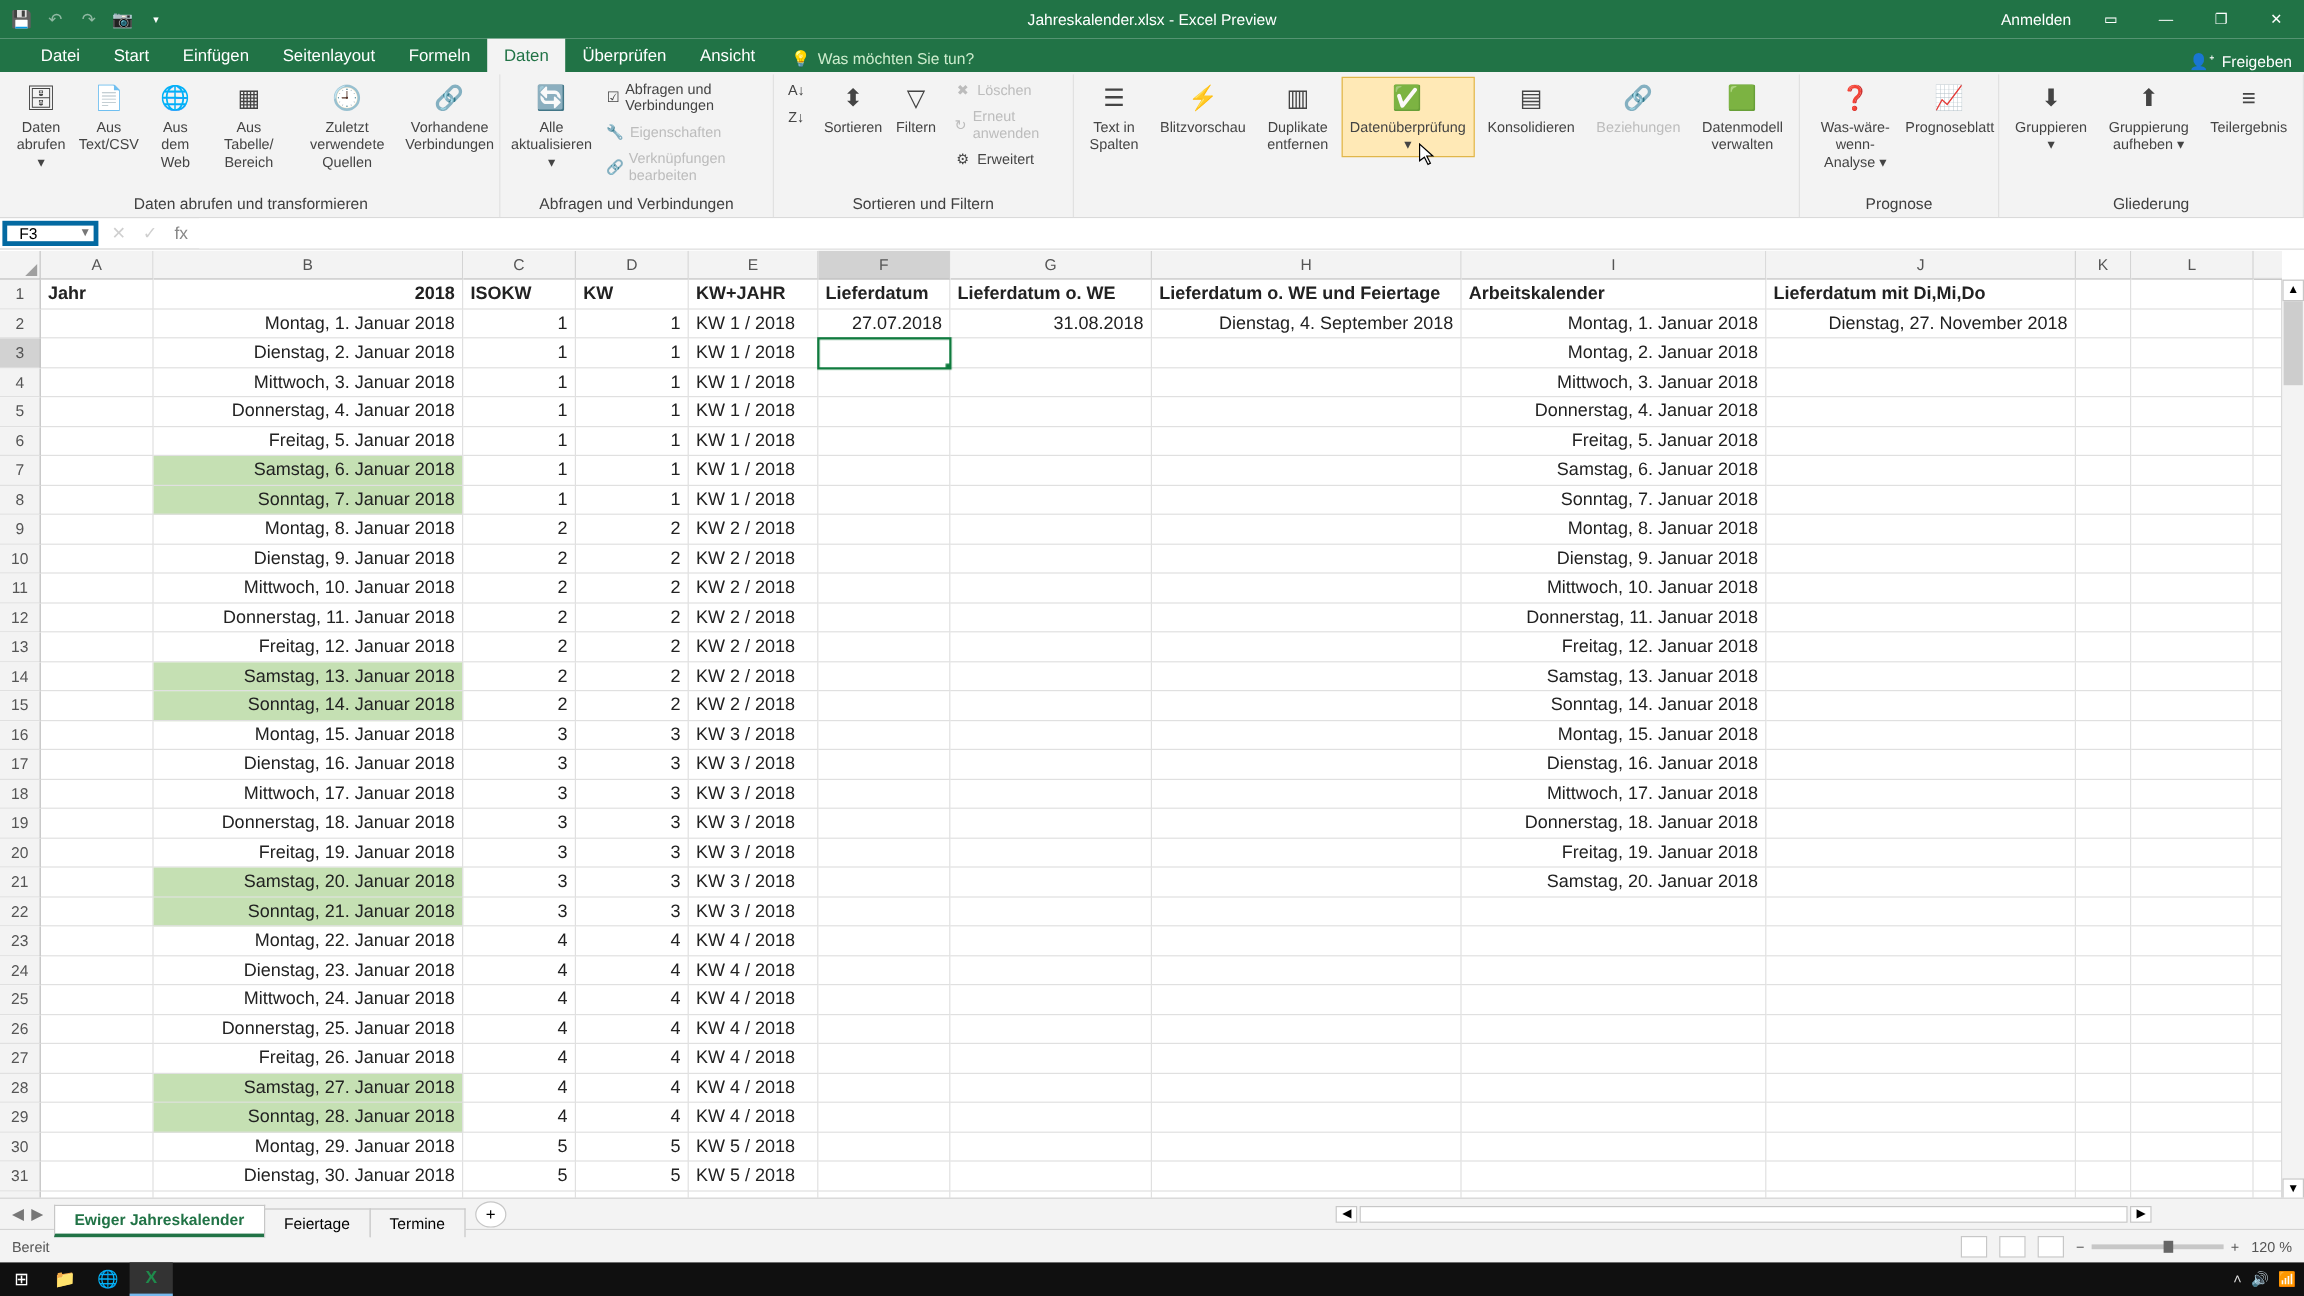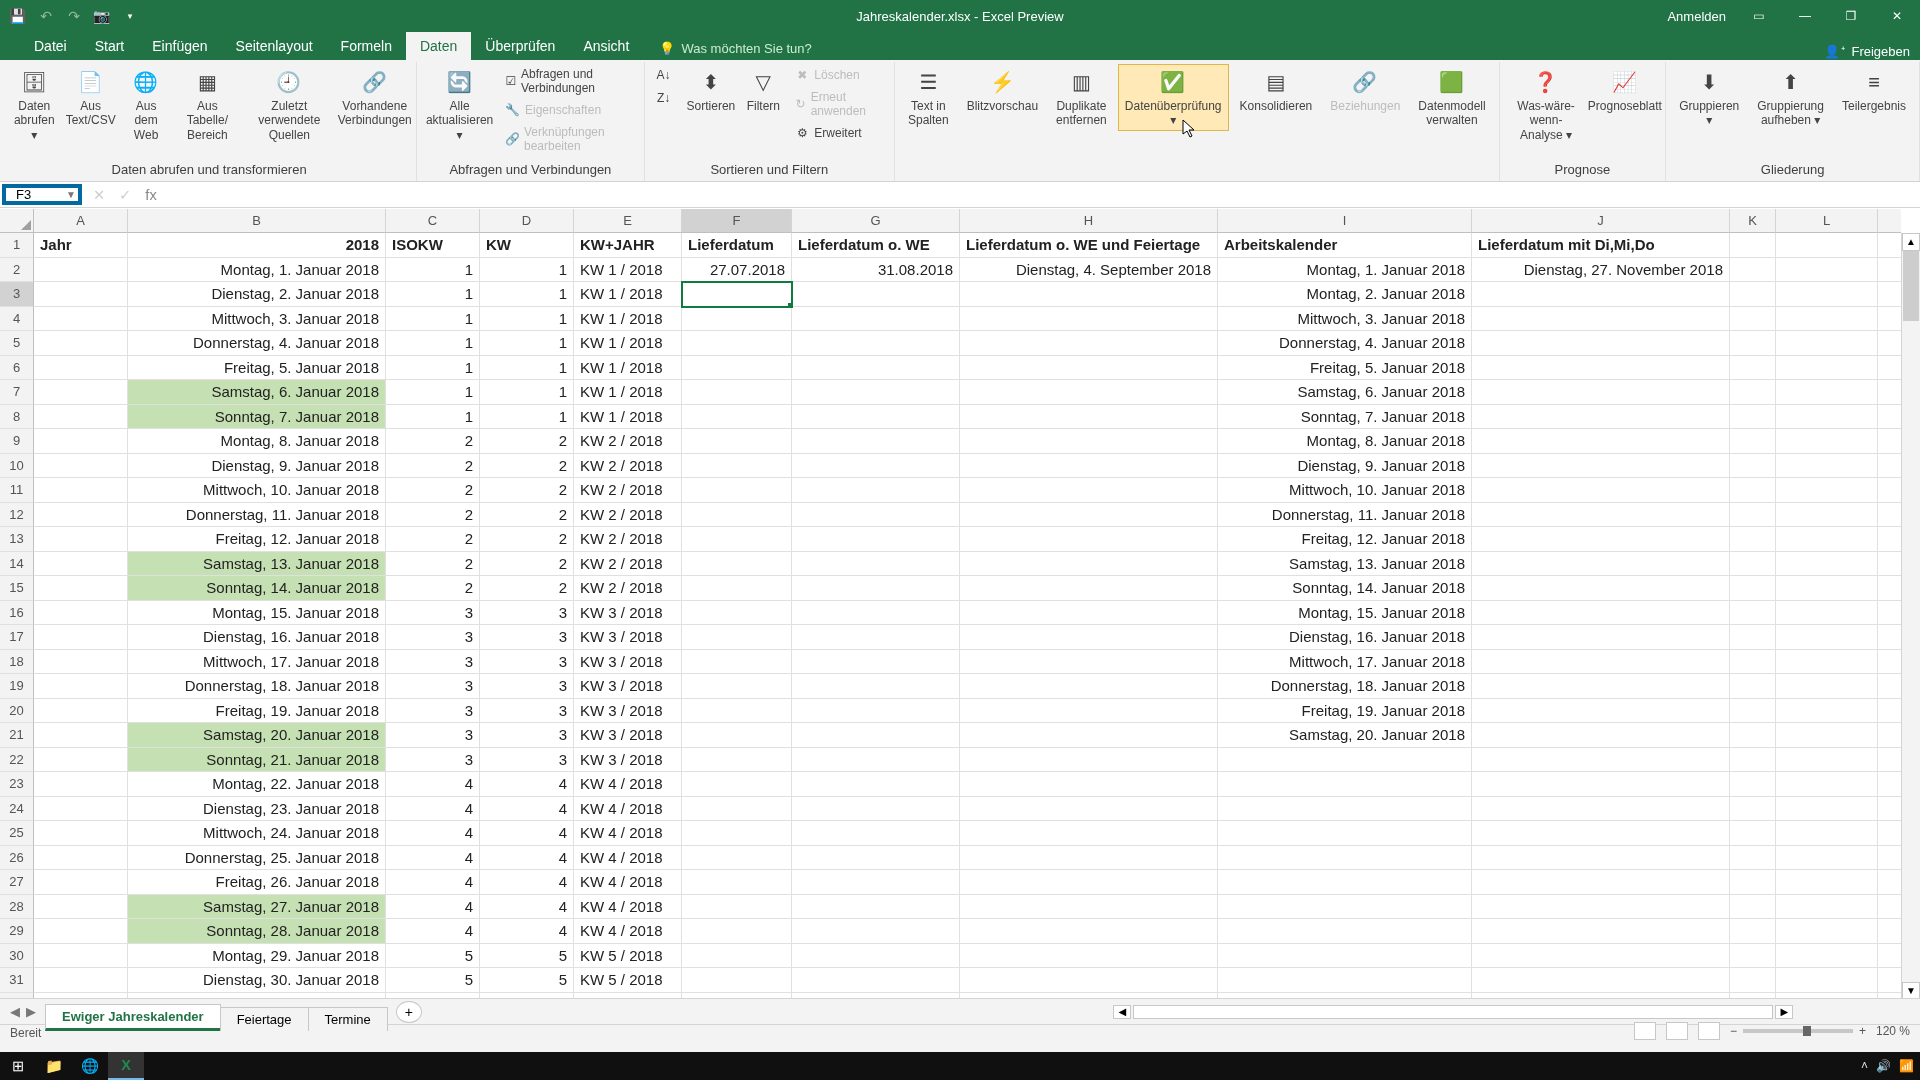--- a/index.html
+++ b/index.html
@@ -64,21 +64,21 @@
 .bottom-area { position:absolute; left:0; right:0; bottom:0; }
 .sheet-bar { height:26px; border-top:1px solid #d4d4d4; background:#f3f3f3; display:flex; align-items:center; font-size:13px; }
 .sheet-nav { display:flex; gap:2px; padding:0 8px; color:#777; }
 .sheet-nav span { cursor:pointer; padding:0 2px; }
 .sheet-tab { padding:4px 16px; border:1px solid #c7c7c7; border-bottom:none; margin-left:-1px; cursor:pointer; background:#f3f3f3;margin-top:11px; }
 .sheet-tab.active { background:#fff; border-bottom:3px solid #217346; color:#217346; font-weight:600; }
 .sheet-add { width:26px; height:22px; border:1px solid #c7c7c7; border-radius:50%; display:flex; align-items:center; justify-content:center; margin-left:8px; font-size:14px; cursor:pointer; background:#fff; }
 .hscroll { flex:1; display:flex; align-items:center; padding:0 6px; gap:2px; }
 .hscroll .track { flex:1; height:14px; border:1px solid #c7c7c7; background:#fff; position:relative; }
 .hscroll .arrow { width:18px; height:14px; border:1px solid #c7c7c7; text-align:center; font-size:10px; line-height:12px; cursor:pointer; background:#fff; }
-.status-bar { height:28px; background:#f3f3f3; border-top:1px solid #d4d4d4; display:flex; align-items:flex-end; font-size:12px; color:#555; padding:12px 10px; }
+.status-bar { height:28px; background:#f3f3f3; border-top:1px solid #d4d4d4; display:flex; align-items:center; font-size:12px; color:#555; padding:0 10px; }
 .status-bar .right { margin-left:auto; display:flex; align-items:center; gap:10px; }
 .view-btn { width:22px; height:18px; border:1px solid #c7c7c7; background:#fff; cursor:pointer; display:inline-block; }
 .zoom-slider { display:flex; align-items:center; gap:6px; }
 .zoom-slider .track { width:110px; height:4px; background:#c7c7c7; position:relative; }
 .zoom-slider .thumb { position:absolute; top:-3px; left:55%; width:8px; height:10px; background:#666; }
 .win-taskbar { position:absolute; bottom:0; left:0; right:0; height:28px; background:#101010; display:flex; align-items:center; }
 .tray { margin-left:auto; display:flex; align-items:center; gap:8px; color:#ddd; font-size:12px; padding-right:6px; }
 .task-btn { width:36px; height:28px; display:flex; align-items:center; justify-content:center; color:#fff; cursor:pointer; }
 .task-btn.active { background:#333; border-bottom:2px solid #76b9ed; }
 

